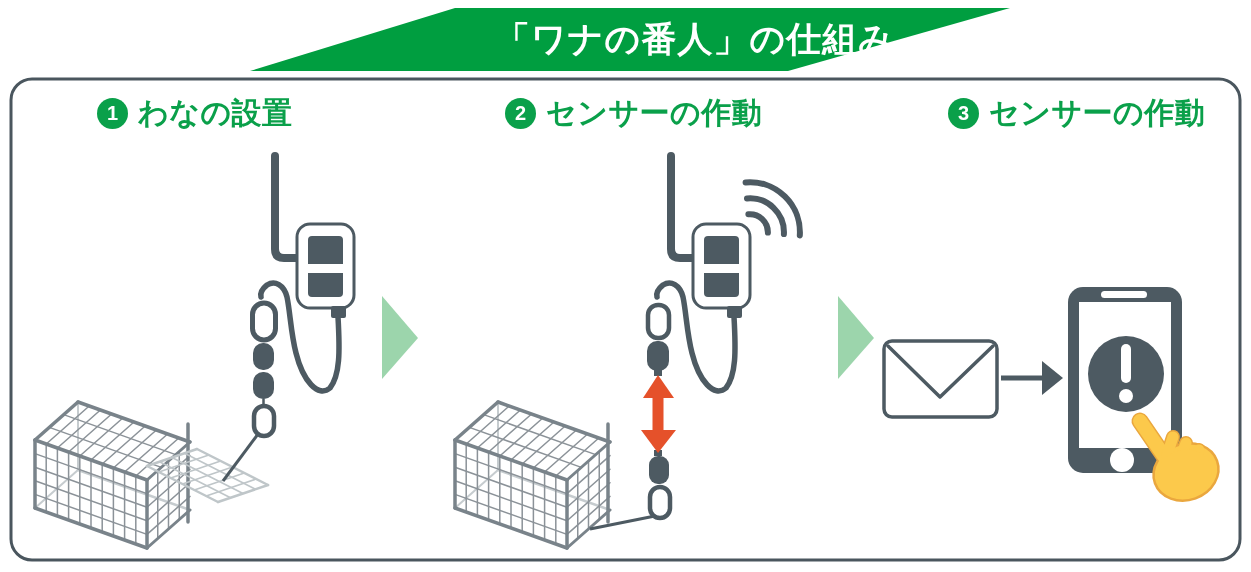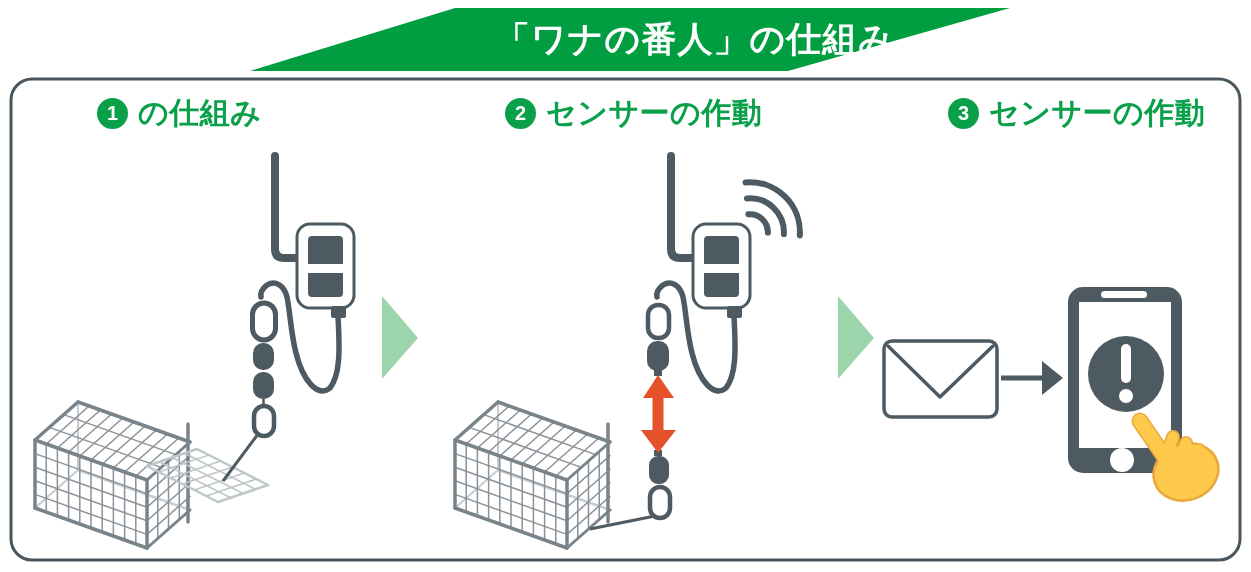--- a/index.html
+++ b/index.html
@@ -239,21 +239,21 @@
       <line x1="1186" y1="443" x2="1179" y2="461" style="stroke:var(--hand-yellow);stroke-width:11;stroke-linecap:round"></line>
       <line x1="1199" y1="450" x2="1191" y2="467" style="stroke:var(--hand-yellow);stroke-width:11;stroke-linecap:round"></line>
       <ellipse cx="1184" cy="474" rx="28" ry="24" transform="rotate(-20 1184 474)" style="fill:var(--hand-yellow)"></ellipse>
     </g>
   </svg>
 
   <div class="banner-title">「ワナの番人」の仕組み</div>
 
   <div class="step-title" style="left:97px;">
     <span class="step-num">1</span>
-    <span class="step-label">の仕組み</span>
+    <span class="step-label">わなの設置</span>
   </div>
   <div class="step-title" style="left:505px;">
     <span class="step-num">2</span>
     <span class="step-label">センサーの作動</span>
   </div>
   <div class="step-title" style="left:948px;">
     <span class="step-num">3</span>
     <span class="step-label">センサーの作動</span>
   </div>
 

